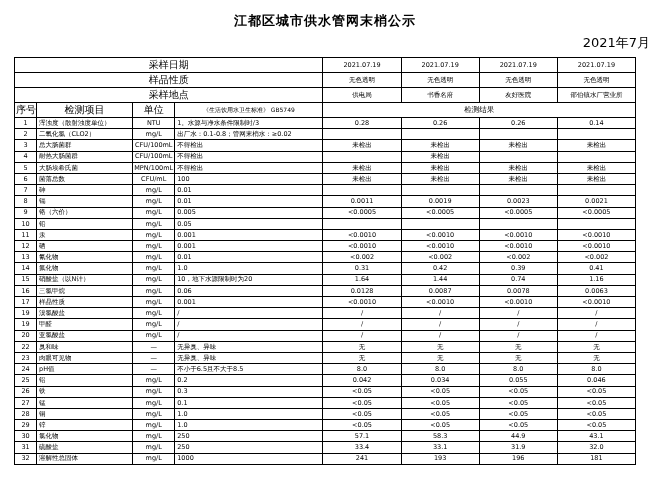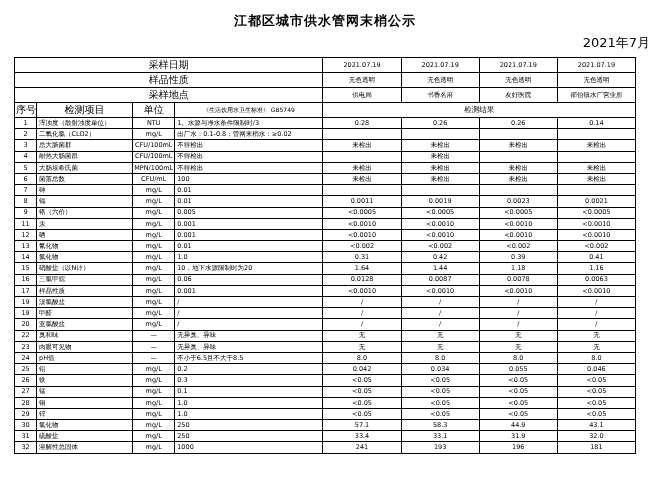--- a/index.html
+++ b/index.html
@@ -181,20 +181,30 @@
           <td class="c">9</td>
           <td class="l">铬（六价）</td>
           <td class="c">mg/L</td>
           <td class="l">0.005</td>
           <td class="c">&lt;0.0005</td>
           <td class="c">&lt;0.0005</td>
           <td class="c">&lt;0.0005</td>
           <td class="c">&lt;0.0005</td>
         </tr>
         <tr>
+          <td class="c">10</td>
+          <td class="l">铅</td>
+          <td class="c">mg/L</td>
+          <td class="l">0.05</td>
+          <td class="c"></td>
+          <td class="c"></td>
+          <td class="c"></td>
+          <td class="c"></td>
+        </tr>
+        <tr>
           <td class="c">11</td>
           <td class="l">汞</td>
           <td class="c">mg/L</td>
           <td class="l">0.001</td>
           <td class="c">&lt;0.0010</td>
           <td class="c">&lt;0.0010</td>
           <td class="c">&lt;0.0010</td>
           <td class="c">&lt;0.0010</td>
         </tr>
         <tr>
@@ -227,21 +237,21 @@
           <td class="c">0.39</td>
           <td class="c">0.41</td>
         </tr>
         <tr>
           <td class="c">15</td>
           <td class="l">硝酸盐（以N计）</td>
           <td class="c">mg/L</td>
           <td class="l">10，地下水源限制时为20</td>
           <td class="c">1.64</td>
           <td class="c">1.44</td>
-          <td class="c">1.18</td>
+          <td class="c">0.74</td>
           <td class="c">1.16</td>
         </tr>
         <tr>
           <td class="c">16</td>
           <td class="l">三氯甲烷</td>
           <td class="c">mg/L</td>
           <td class="l">0.06</td>
           <td class="c">0.0128</td>
           <td class="c">0.0087</td>
           <td class="c">0.0078</td>

